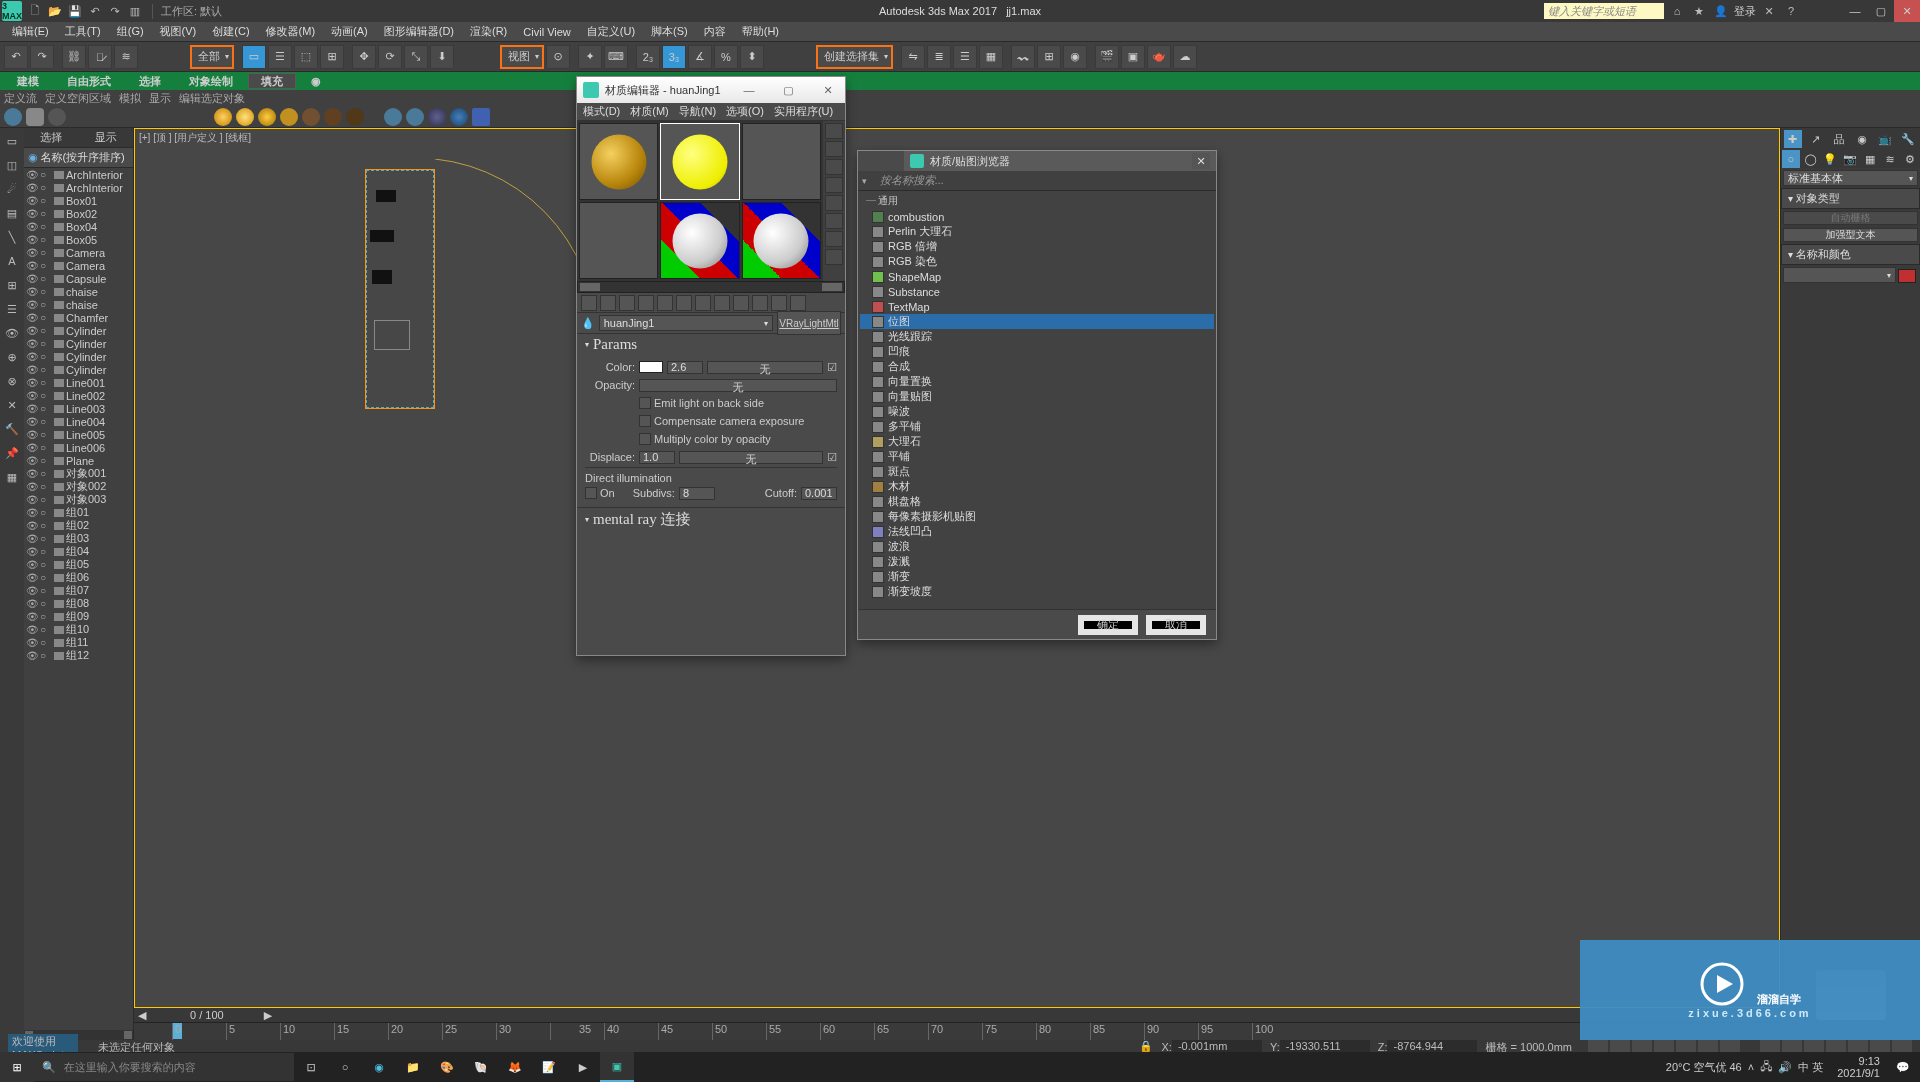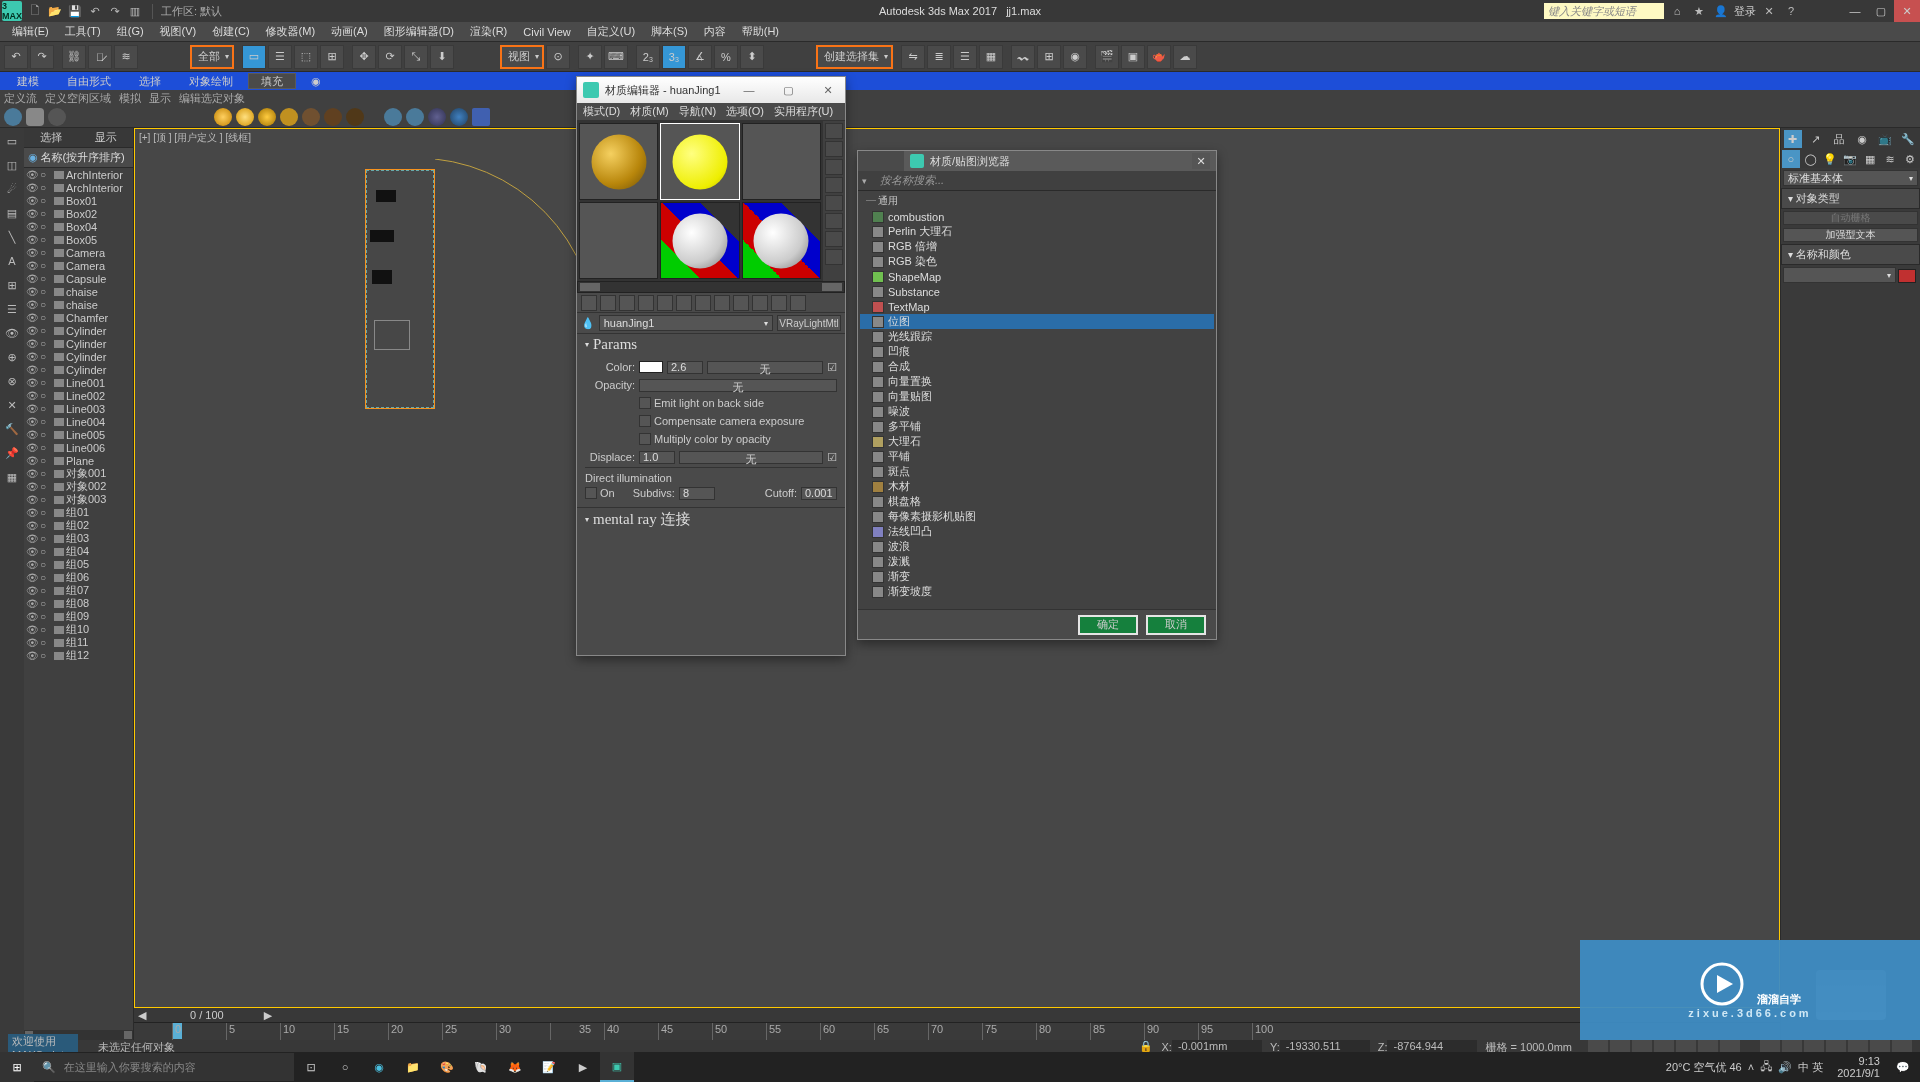--- a/index.html
+++ b/index.html
@@ -16,21 +16,21 @@
 .titlebar .win-btn { width:26px; height:22px; display:flex; align-items:center; justify-content:center; color:#ccc; }
 .titlebar .win-btn.close { background:#c75050; }
 .main-menu { height:20px; background:#4a4a4a; border-bottom:1px solid #2a2a2a; display:flex; align-items:center; padding:0 4px; }
 .main-menu .mitem { padding:0 8px; color:#ddd; cursor:pointer; }
 .toolbar-row { height:30px; background:#404040; border-bottom:1px solid #2a2a2a; display:flex; align-items:center; padding:0 4px; gap:2px; }
 .tb-btn { width:24px; height:24px; display:flex; align-items:center; justify-content:center; color:#ccc; background:#4a4a4a; border:1px solid #3a3a3a; cursor:pointer; }
 .tb-btn.active { background:#3597d6; }
 .tb-sep { width:4px; }
 .tb-drop { padding:0 12px 0 6px; height:24px; background:#4a4a4a; border:2px solid #f97316; display:flex; align-items:center; color:#ccc; position:relative;margin-left:44px; }
 .tb-drop::after { content:"▾"; position:absolute; right:3px; font-size:8px; }
-.ribbon-tabs { height:18px; background:#1d4ed8; display:flex; align-items:center; padding:0 4px; gap:2px; }
+.ribbon-tabs { height:18px; background:#15803d; display:flex; align-items:center; padding:0 4px; gap:2px;font-weight:bold; }
 .rtab { padding:0 12px; height:16px; display:flex; align-items:center; color:#ccc; cursor:pointer; border:1px solid transparent; }
 .rtab.active { background:#4a4a4a; border-color:#5a5a5a; }
 .sub-ribbon { height:16px; background:#404040; display:flex; align-items:center; padding:0 4px; gap:8px; color:#aaa; font-size:10px; }
 .obj-toolbar { height:22px; background:#404040; border-bottom:1px solid #2a2a2a; display:flex; align-items:center; padding:0 4px; gap:4px; }
 .obj-btn { width:18px; height:18px; border-radius:50%; cursor:pointer; }
 
 .workspace { position:absolute; top:128px; left:0; right:0; bottom:42px; display:flex; }
 .left-tools { width:24px; background:#3a3a3a; display:flex; flex-direction:column; gap:2px; padding:2px 0; }
 .left-tools .lt { width:22px; height:22px; margin:0 auto; display:flex; align-items:center; justify-content:center; color:#bbb; cursor:pointer; }
 .scene-panel { width:110px; background:#404040; border-right:1px solid #2a2a2a; display:flex; flex-direction:column; }
@@ -92,21 +92,21 @@
 .slot-side { width:22px; background:#404040; display:flex; flex-direction:column; gap:2px; padding:2px 0; }
 .slot-side .sb { width:18px; height:16px; margin:0 auto; background:#4a4a4a; border:1px solid #333; cursor:pointer; }
 .mat-scroll { height:12px; background:#333; border:1px solid #222; display:flex; align-items:center; }
 .mat-scroll .thumb { width:20px; height:8px; background:#666; margin-left:2px; }
 .mat-scroll .rthumb { margin-left:auto; margin-right:2px; }
 .mat-icon-row { height:20px; background:#4a4a4a; display:flex; align-items:center; gap:3px; padding:0 4px; border-bottom:1px solid #333; }
 .mat-icon-row .mi { width:16px; height:16px; background:#555; border:1px solid #333; cursor:pointer; }
 .mat-name-row { height:20px; display:flex; align-items:center; padding:0 4px; gap:4px; }
 .mat-name-row .name-field { flex:1; height:16px; background:#555; border:1px solid #333; padding:0 4px; color:#ddd; display:flex; align-items:center; position:relative; }
 .mat-name-row .name-field::after { content:"▾"; position:absolute; right:4px; font-size:8px; }
-.mat-name-row .type-btn { width:64px; height:16px; background:#555; border:1px solid #333; display:flex; align-items:center; justify-content:center; font-size:10px; cursor:pointer; }
+.mat-name-row .type-btn { width:64px; height:24px; background:#555; border:1px solid #333; display:flex; align-items:center; justify-content:center; font-size:10px; cursor:pointer;text-decoration:underline; }
 .rollout { background:#4a4a4a; }
 .rollout-head { padding:2px 8px; color:#ddd; font-size:15px; border-top:1px solid #333; display:flex; align-items:center; gap:4px;font-family:Liberation Serif, serif; }
 .rollout-head::before { content:"▾"; font-size:8px; }
 .param-body { padding:4px 8px; font-size:10px; }
 .param-row { display:flex; align-items:center; height:16px; gap:4px; margin-bottom:2px; }
 .param-row .lbl { width:50px; text-align:right; color:#ccc; }
 .param-row .swatch { width:24px; height:12px; background:#fff; border:1px solid #222; }
 .param-row .spin { width:36px; height:13px; background:#555; border:1px solid #333; padding:0 3px; color:#ddd; display:flex; align-items:center; }
 .param-row .wide-none { flex:1; background:#555; border:1px solid #333; height:13px; text-align:center; color:#ccc; }
 .param-row .chk { display:flex; align-items:center; gap:3px; }
@@ -120,21 +120,21 @@
 .browser-search { height:20px; background:#404040; display:flex; align-items:center; padding:0 4px; border-bottom:1px solid #2a2a2a; }
 .browser-search .bs-icon { width:14px; color:#aaa; font-size:9px; }
 .browser-search .bs-field { flex:1; color:#999; font-style:italic; padding:0 4px; }
 .browser-list { flex:1; background:#424242; overflow-y:auto; padding:2px; }
 .b-group { padding:1px 6px 1px 18px; color:#ccc; font-size:10px; position:relative; }
 .b-group::before{ content:"—"; position:absolute; left:6px; color:#888; }
 .b-item { height:15px; display:flex; align-items:center; gap:4px; padding:0 6px 0 12px; color:#ddd; font-size:10px; cursor:pointer; }
 .b-item .ico { width:12px; height:12px; background:#666; border:1px solid #333; }
 .b-item.sel { background:#2a6da8; }
 .browser-btns { height:30px; display:flex; align-items:center; justify-content:flex-end; gap:8px; padding:0 10px; background:#4a4a4a; border-top:1px solid #333; }
-.browser-btns .bb { width:60px; height:20px; background:#15803d; border:2px solid #e5e5e5; display:flex; align-items:center; justify-content:center; cursor:pointer; }
+.browser-btns .bb { width:60px; height:20px; background:#000000; border:6px solid #e5e5e5; display:flex; align-items:center; justify-content:center; cursor:pointer; }
 
 
 .watermark { position:absolute; right:0; bottom:42px; width:340px; height:100px; background:rgba(62,140,195,.95); display:flex; align-items:center; justify-content:center; color:#fff; font-size:28px; font-weight:bold; z-index:40; flex-direction:column; }
 .watermark .wm-sub { font-size:11px; letter-spacing:3px; color:#d0e8f5; }
 
 
 .taskbar { position:absolute; bottom:0; left:0; right:0; height:30px; background:#222; display:flex; align-items:center; z-index:200; }
 .taskbar .start { width:34px; height:30px; background:#333; display:flex; align-items:center; justify-content:center; color:#fff; }
 .taskbar .tsearch { width:260px; height:28px; background:#333; color:#888; display:flex; align-items:center; padding:0 8px; gap:8px; }
 .taskbar .tapp { width:34px; height:30px; display:flex; align-items:center; justify-content:center; cursor:pointer; }

